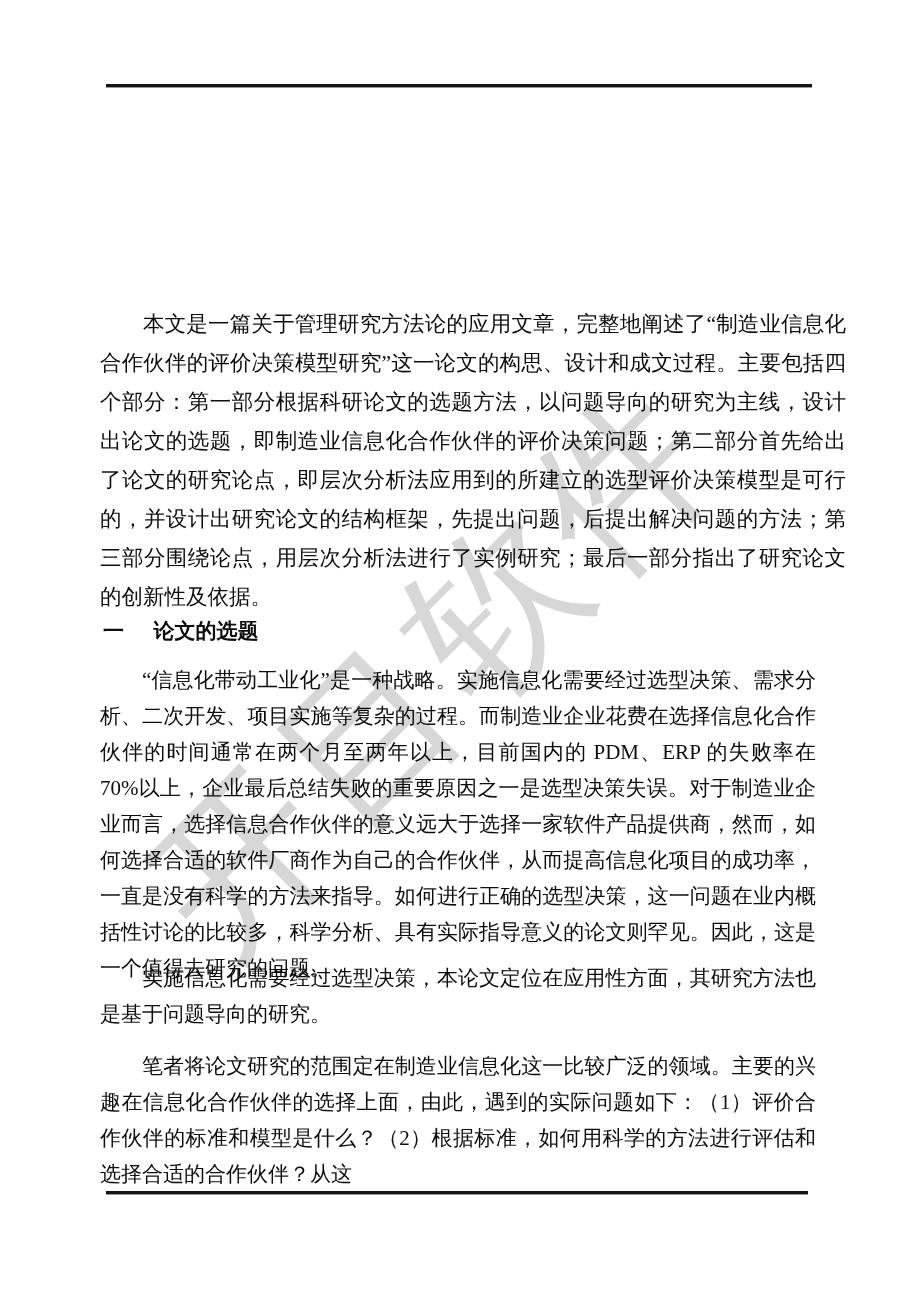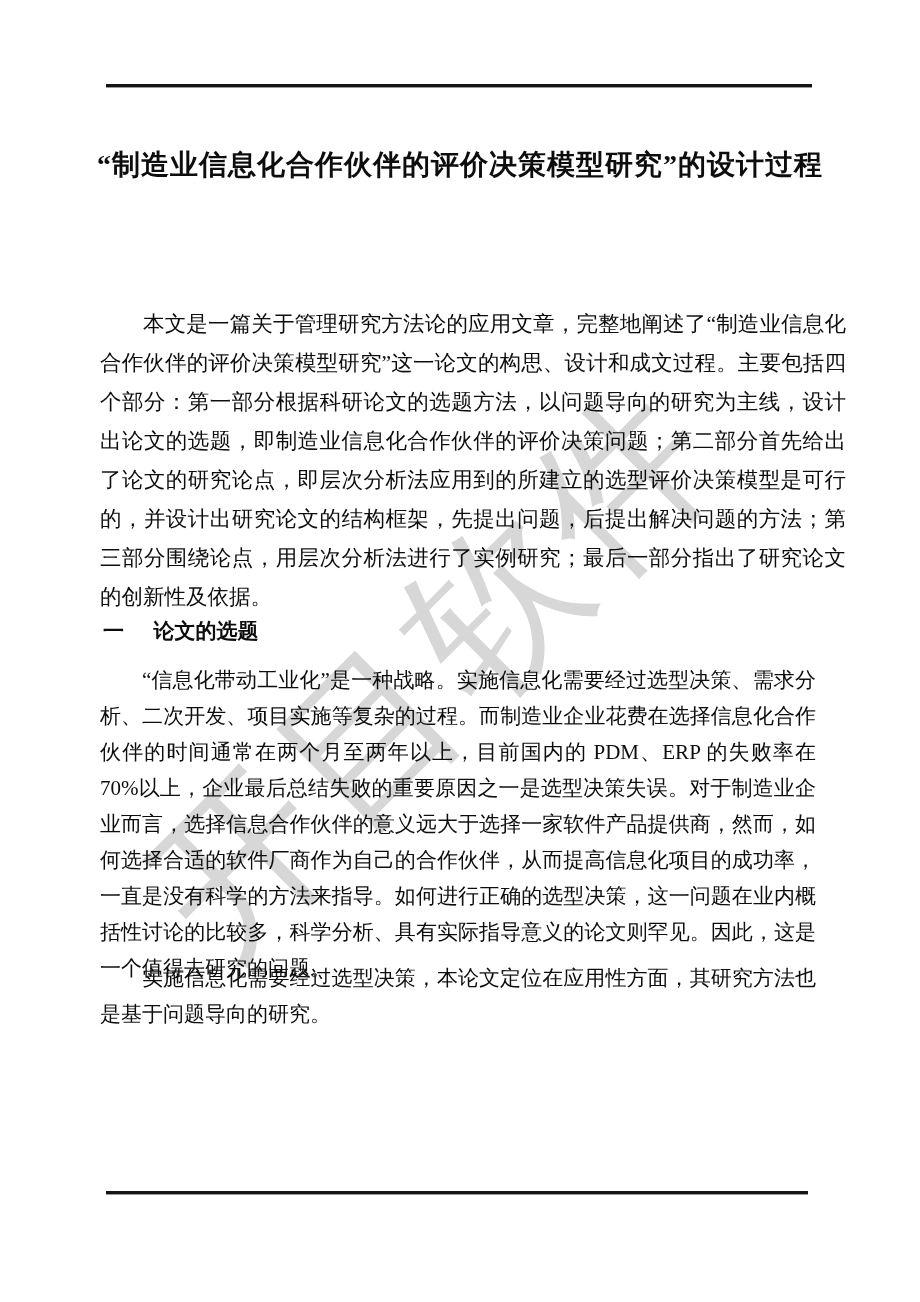--- a/index.html
+++ b/index.html
@@ -94,28 +94,28 @@
 </style>
 </head>
 <body>
 
 <div class="page">
 
   <div class="watermark">开目软件</div>
 
   <div class="rule top"></div>
 
-  <h1 class="doc-title">“制造业信息化合作伙伴的评价决策模型研究”的设计过程</h1>
 
   <p class="para intro">本文是一篇关于管理研究方法论的应用文章，完整地阐述了“制造业信息化合作伙伴的评价决策模型研究”这一论文的构思、设计和成文过程。主要包括四个部分：第一部分根据科研论文的选题方法，以问题导向的研究为主线，设计出论文的选题，即制造业信息化合作伙伴的评价决策问题；第二部分首先给出了论文的研究论点，即层次分析法应用到的所建立的选型评价决策模型是可行的，并设计出研究论文的结构框架，先提出问题，后提出解决问题的方法；第三部分围绕论点，用层次分析法进行了实例研究；最后一部分指出了研究论文的创新性及依据。</p>
 
   <h2 class="sec-heading">
     <span class="sec-num">一</span><span class="sec-title">论文的选题</span>
   </h2>
 
   <p class="para body-para p2">“信息化带动工业化”是一种战略。实施信息化需要经过选型决策、需求分析、二次开发、项目实施等复杂的过程。而制造业企业花费在选择信息化合作伙伴的时间通常在两个月至两年以上，目前国内的 PDM、ERP 的失败率在 70%以上，企业最后总结失败的重要原因之一是选型决策失误。对于制造业企业而言，选择信息合作伙伴的意义远大于选择一家软件产品提供商，然而，如何选择合适的软件厂商作为自己的合作伙伴，从而提高信息化项目的成功率，一直是没有科学的方法来指导。如何进行正确的选型决策，这一问题在业内概括性讨论的比较多，科学分析、具有实际指导意义的论文则罕见。因此，这是一个值得去研究的问题。</p>
 
   <p class="para body-para p3">实施信息化需要经过选型决策，本论文定位在应用性方面，其研究方法也是基于问题导向的研究。</p>
 
+  <p class="para body-para p4">笔者将论文研究的范围定在制造业信息化这一比较广泛的领域。主要的兴趣在信息化合作伙伴的选择上面，由此，遇到的实际问题如下：（1）评价合作伙伴的标准和模型是什么？（2）根据标准，如何用科学的方法进行评估和选择合适的合作伙伴？从这</p>
 
   <div class="rule bottom"></div>
 
 </div>
 
 </body></html>

